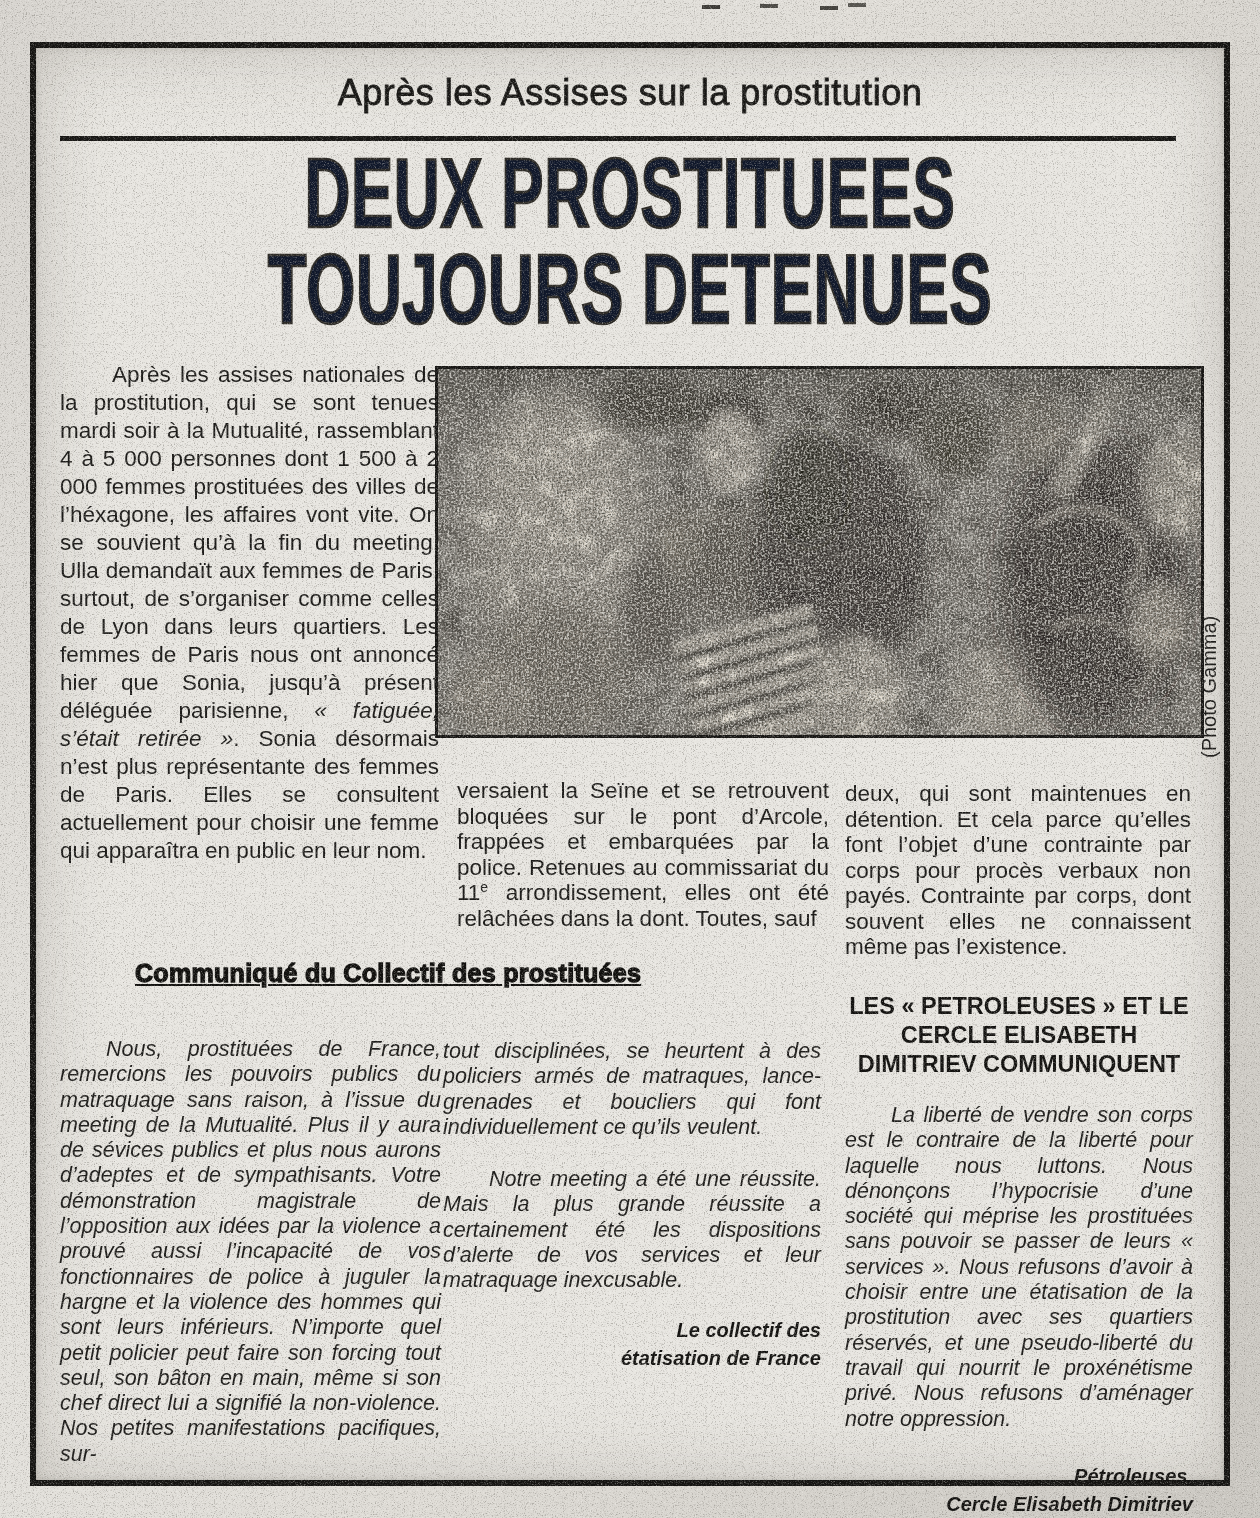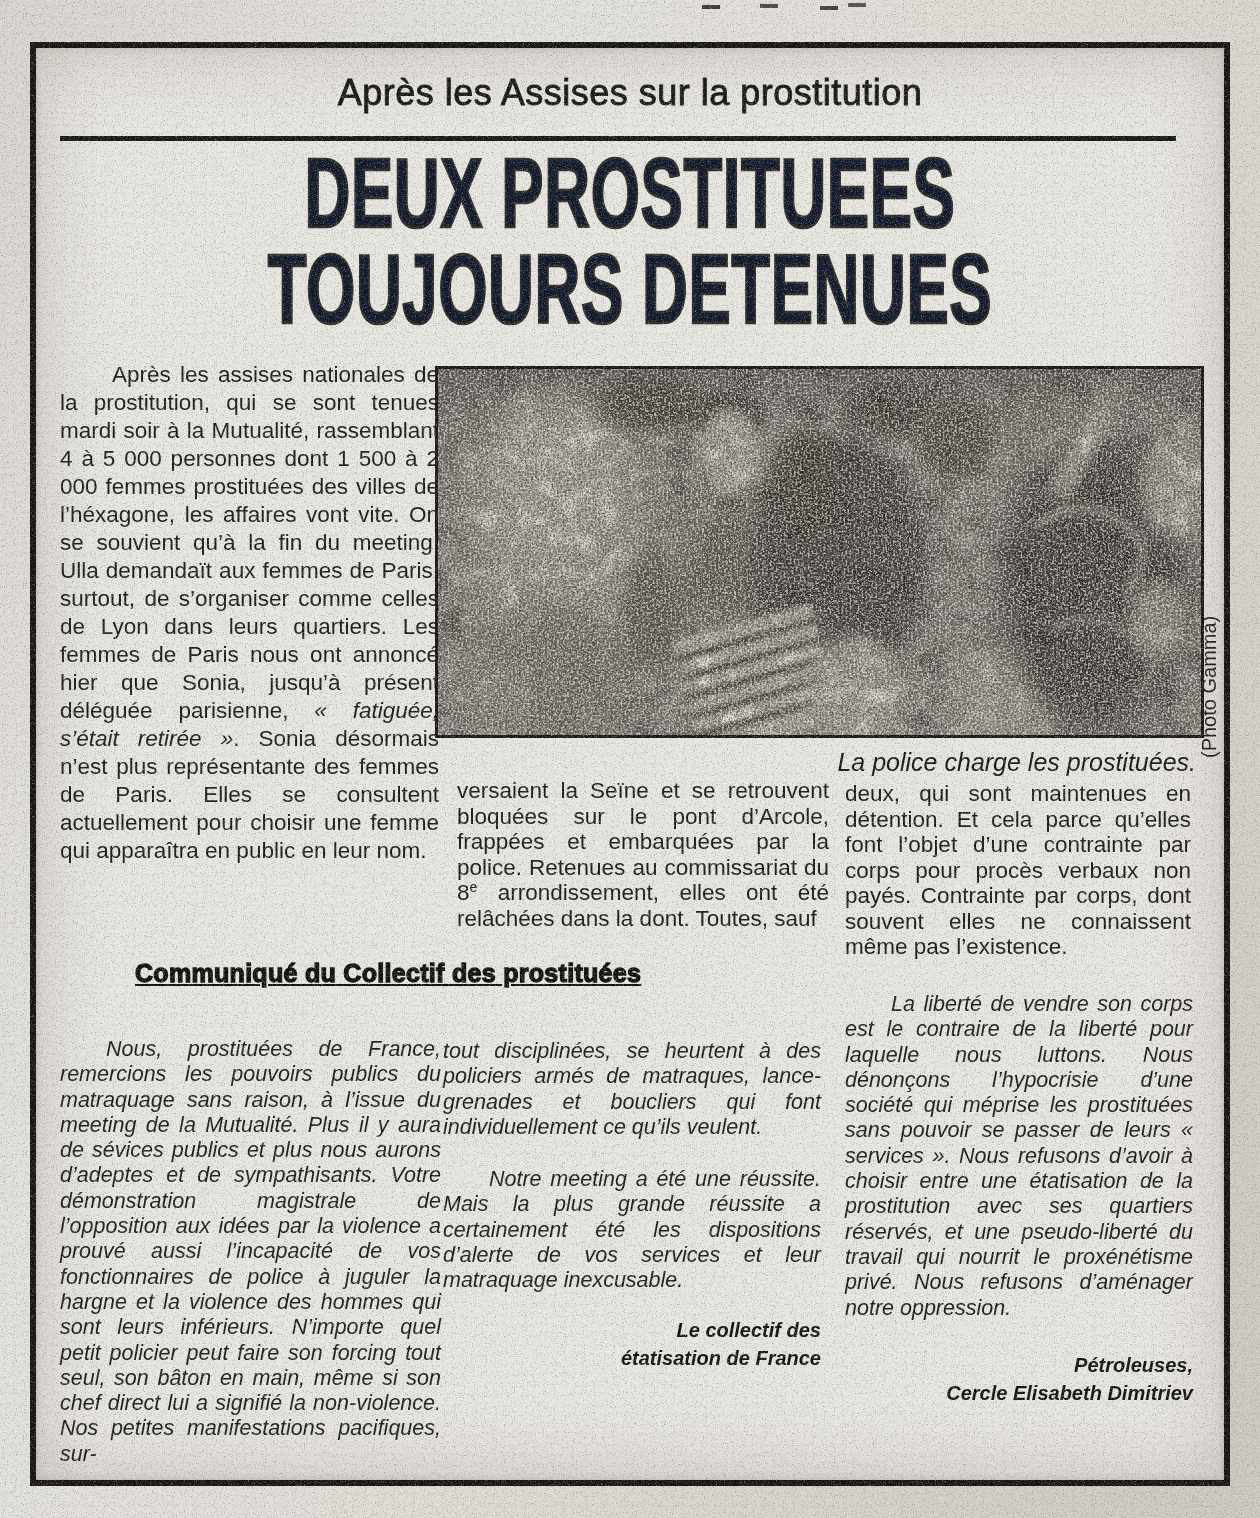--- a/index.html
+++ b/index.html
@@ -171,24 +171,23 @@
         <ellipse cx="215" cy="35" rx="55" ry="28" fill="#2d2a24" filter="url(#b8)"></ellipse>
 
         <rect width="767" height="60" fill="url(#topShade)"></rect>
         <rect width="767" height="370" filter="url(#mottleD)" opacity=".5"></rect>
         <rect width="767" height="370" filter="url(#spkD)" opacity=".75"></rect>
         <rect width="767" height="370" filter="url(#spkL)" opacity=".65"></rect>
       </svg>
     </div>
 
     <div class="credit">(Photo Gamma)</div>
-    <div class="caption">La police charge les prostituées.</div>
 
     <div class="bodytext c2">
-      <p><span>versaient la Seïne et se retrouvent bloquées sur le pont d’Arcole, frappées et embarquées par la police. Retenues au commissariat du 8</span><sup>e</sup><span> arrondissement, elles ont été relâchées dans la dont. Toutes, sauf</span></p>
+      <p><span>versaient la Seïne et se retrouvent bloquées sur le pont d’Arcole, frappées et embarquées par la police. Retenues au commissariat du 11</span><sup>e</sup><span> arrondissement, elles ont été relâchées dans la dont. Toutes, sauf</span></p>
     </div>
 
     <div class="bodytext c3">
       <p>deux, qui sont maintenues en détention. Et cela parce qu’elles font l’objet d’une contrainte par corps pour procès verbaux non payés. Contrainte par corps, dont souvent elles ne connaissent même pas l’existence.</p>
     </div>
 
     <div class="comm-h">Communiqué du Collectif des prostituées</div>
 
     <div class="bodytext ital k1">
       <p class="indent2">Nous, prostituées de France, remercions les pouvoirs publics du matraquage sans raison, à l’issue du meeting de la Mutualité. Plus il y aura de sévices publics et plus nous aurons d’adeptes et de sympathisants. Votre démonstration magistrale de l’opposition aux idées par la violence a prouvé aussi l’incapacité de vos fonctionnaires de police à juguler la hargne et la violence des hommes qui sont leurs inférieurs. N’importe quel petit policier peut faire son forcing tout seul, son bâton en main, même si son chef direct lui a signifié la non-violence. Nos petites manifestations pacifiques, sur-</p>
@@ -197,20 +196,25 @@
     <div class="bodytext ital k2">
       <p>tout disciplinées, se heurtent à des policiers armés de matraques, lance-grenades et boucliers qui font individuellement ce qu’ils veulent.</p>
       <p class="gap indent2">Notre meeting a été une réussite. Mais la plus grande réussite a certainement été les dispositions d’alerte de vos services et leur matraquage inexcusable.</p>
       <div class="sig">
         <span class="sigline">Le collectif des</span>
         <span class="sigline">étatisation de France</span>
       </div>
     </div>
 
     <div class="bodytext ital k3">
+      <div class="hdr">
+        <span class="hdrline">LES « PETROLEUSES » ET LE</span>
+        <span class="hdrline">CERCLE ELISABETH</span>
+        <span class="hdrline">DIMITRIEV COMMUNIQUENT</span>
+      </div>
       <p class="indent2">La liberté de vendre son corps est le contraire de la liberté pour laquelle nous luttons. Nous dénonçons l’hypocrisie d’une société qui méprise les prostituées sans pouvoir se passer de leurs « services ». Nous refusons d’avoir à choisir entre une étatisation de la prostitution avec ses quartiers réservés, et une pseudo-liberté du travail qui nourrit le proxénétisme privé. Nous refusons d’aménager notre oppression.</p>
       <div class="sig">
         <span class="sigline">Pétroleuses,</span>
         <span class="sigline">Cercle Elisabeth Dimitriev</span>
       </div>
     </div>
 
   </div>
 
   <svg class="grain" width="1260" height="1518">

